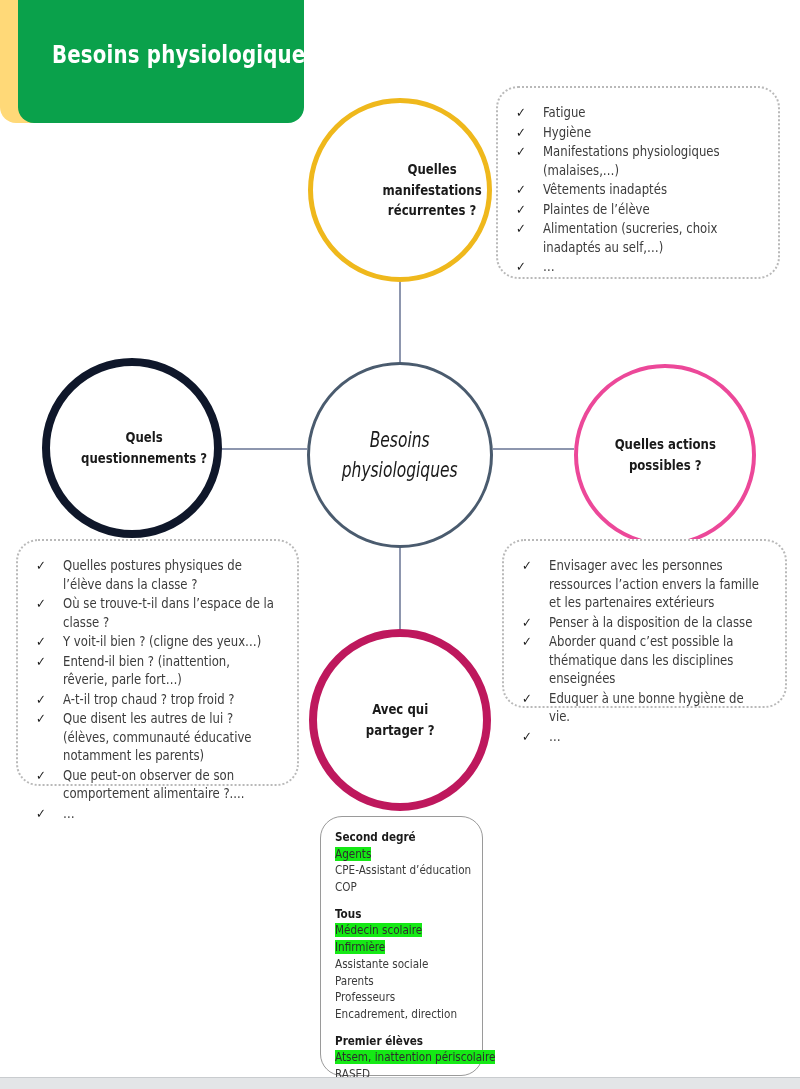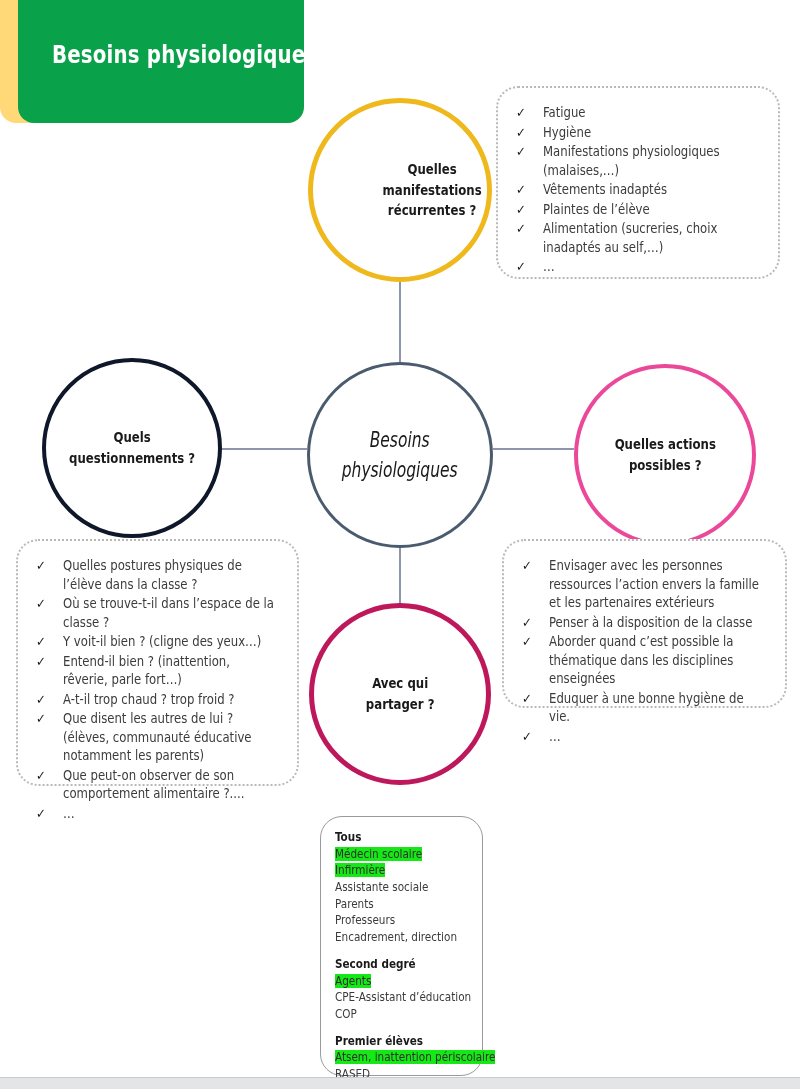--- a/index.html
+++ b/index.html
@@ -87,31 +87,32 @@
   }
   #circle-center .circle-label {
     font-size: 21px;
     font-weight: normal;
     line-height: 1.45;
     transform: scaleX(0.82);
   }
   #circle-left {
     left: 42px; top: 358px;
     width: 180px; height: 180px;
-    border: 4px solid #0f172a;
+    border: 8px solid #0f172a;
+    justify-content: flex-end;
   }
   #circle-right {
     left: 574px; top: 364px;
     width: 182px; height: 182px;
     border: 4px solid #ec4899;
   }
   #circle-bottom {
-    left: 309px; top: 603px;
+    left: 309px; top: 629px;
     width: 182px; height: 182px;
-    border: 5px solid #be185d;
+    border: 8px solid #be185d;
   }
 
   
   .listbox {
     position: absolute;
     box-sizing: border-box;
     border: 2px dotted #b9b9b9;
     border-radius: 22px;
     background: #ffffff;
     padding: 14px 16px 14px 18px;
@@ -318,35 +319,35 @@
       <li class="chk-item">
         <span class="chk-mark">✓</span>
         <span class="chk-text">…</span>
       </li>
     </ul>
 </div>
 
 <div id="box-bottom">
   <div>
       <div class="grp">
+        <div class="grp-title">Second degré</div>
+        <div class="row hl"><span>Agents</span></div>
+        <div class="row"><span>CPE-Assistant d’éducation</span></div>
+        <div class="row"><span>COP</span></div>
+      </div>
+      <div class="grp">
         <div class="grp-title">Tous</div>
         <div class="row hl"><span>Médecin scolaire</span></div>
         <div class="row hl"><span>Infirmière</span></div>
         <div class="row"><span>Assistante sociale</span></div>
         <div class="row"><span>Parents</span></div>
         <div class="row"><span>Professeurs</span></div>
         <div class="row"><span>Encadrement, direction</span></div>
       </div>
       <div class="grp">
-        <div class="grp-title">Second degré</div>
-        <div class="row hl"><span>Agents</span></div>
-        <div class="row"><span>CPE-Assistant d’éducation</span></div>
-        <div class="row"><span>COP</span></div>
-      </div>
-      <div class="grp">
         <div class="grp-title">Premier élèves</div>
         <div class="row hl"><span>Atsem, inattention périscolaire</span></div>
         <div class="row"><span>RASED</span></div>
         <div class="row"><span>Conseillers pédagogiques</span></div>
       </div>
     </div>
 </div>
 
 <div class="footer-band"></div>
 

